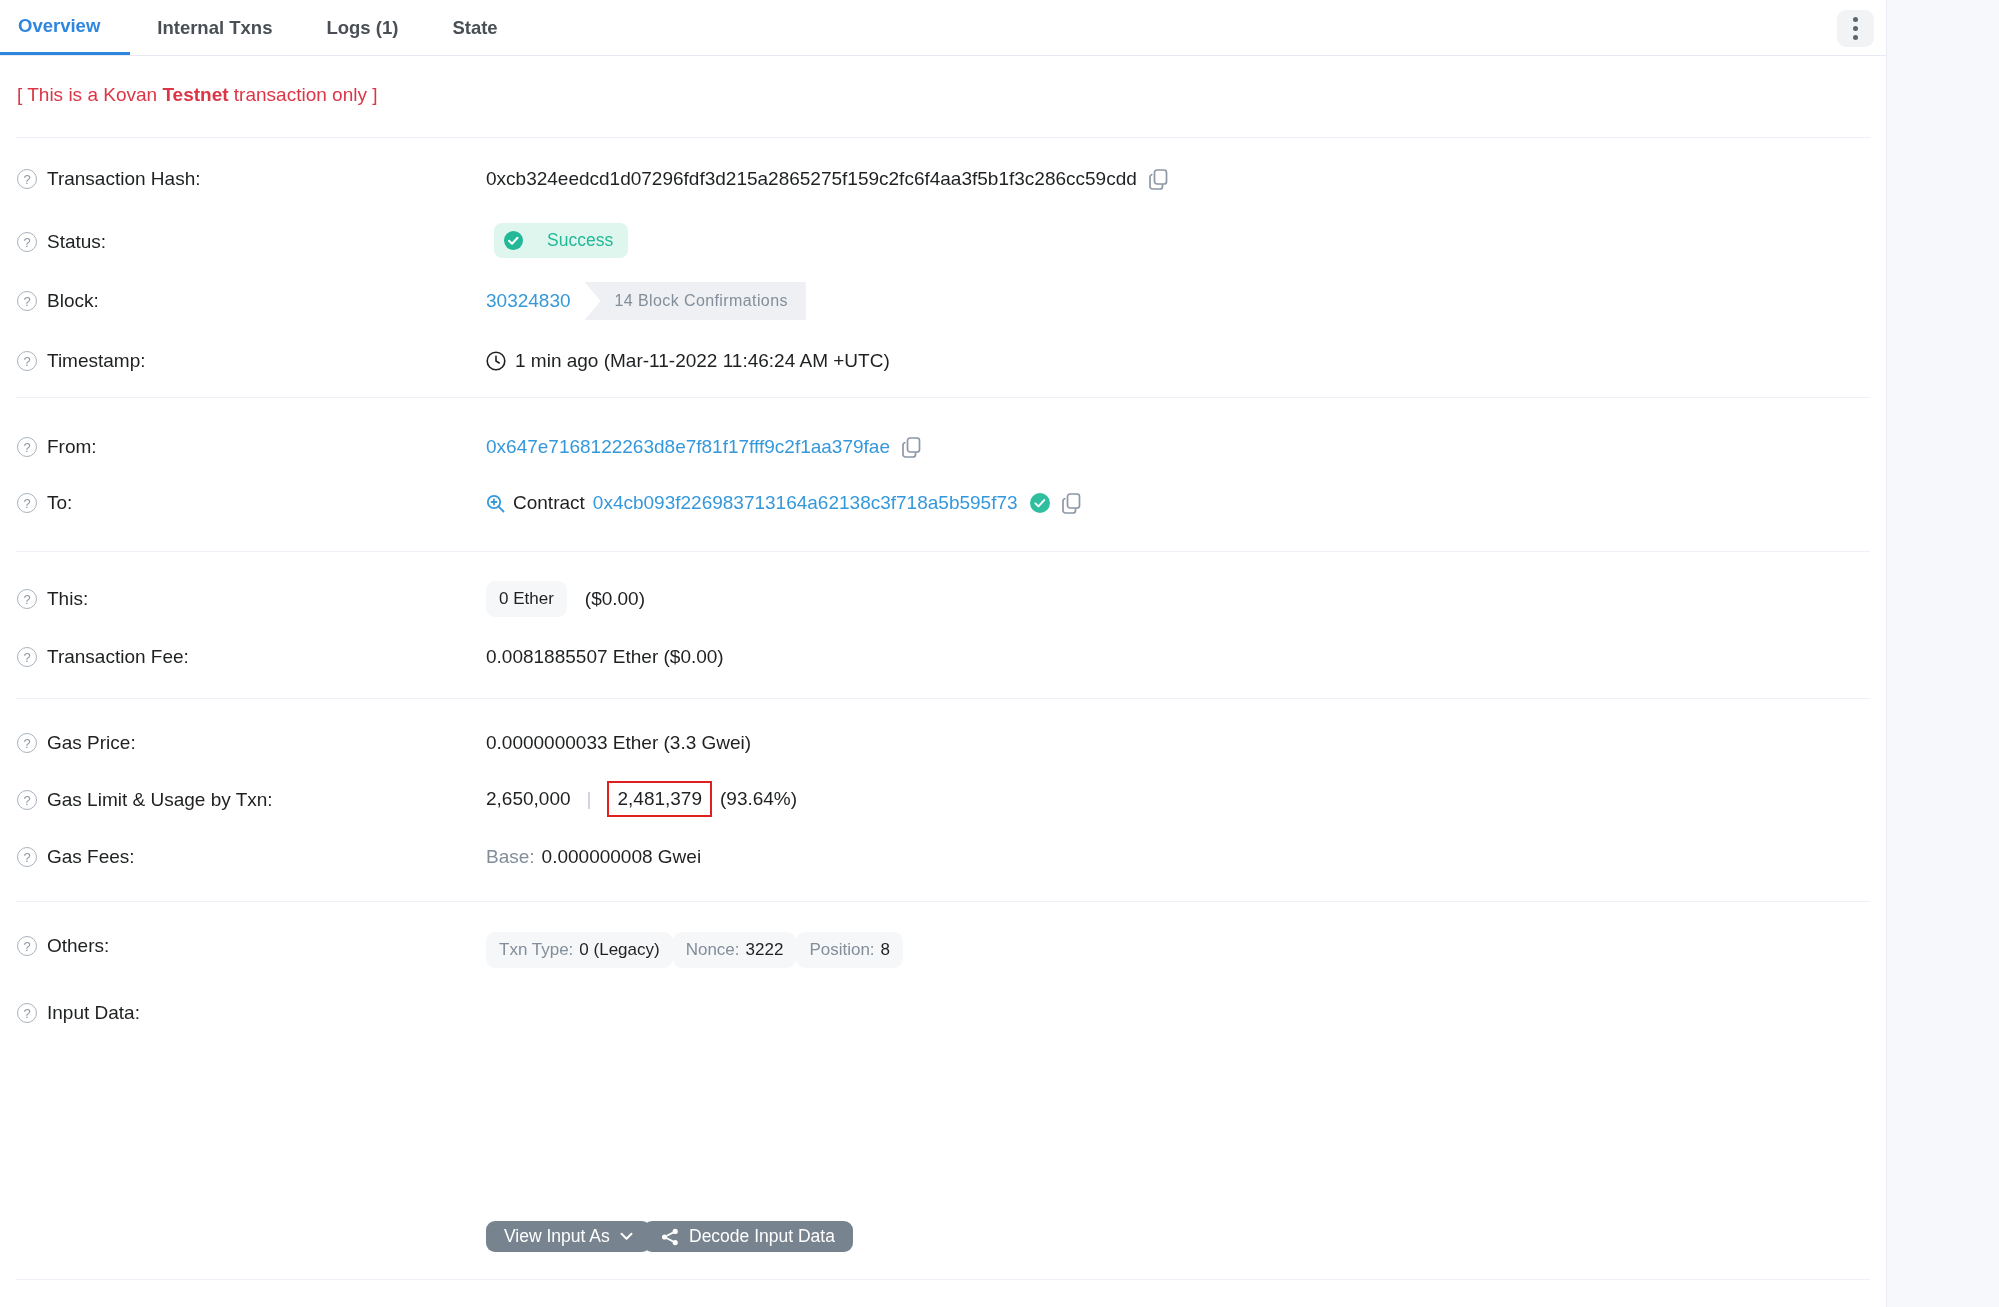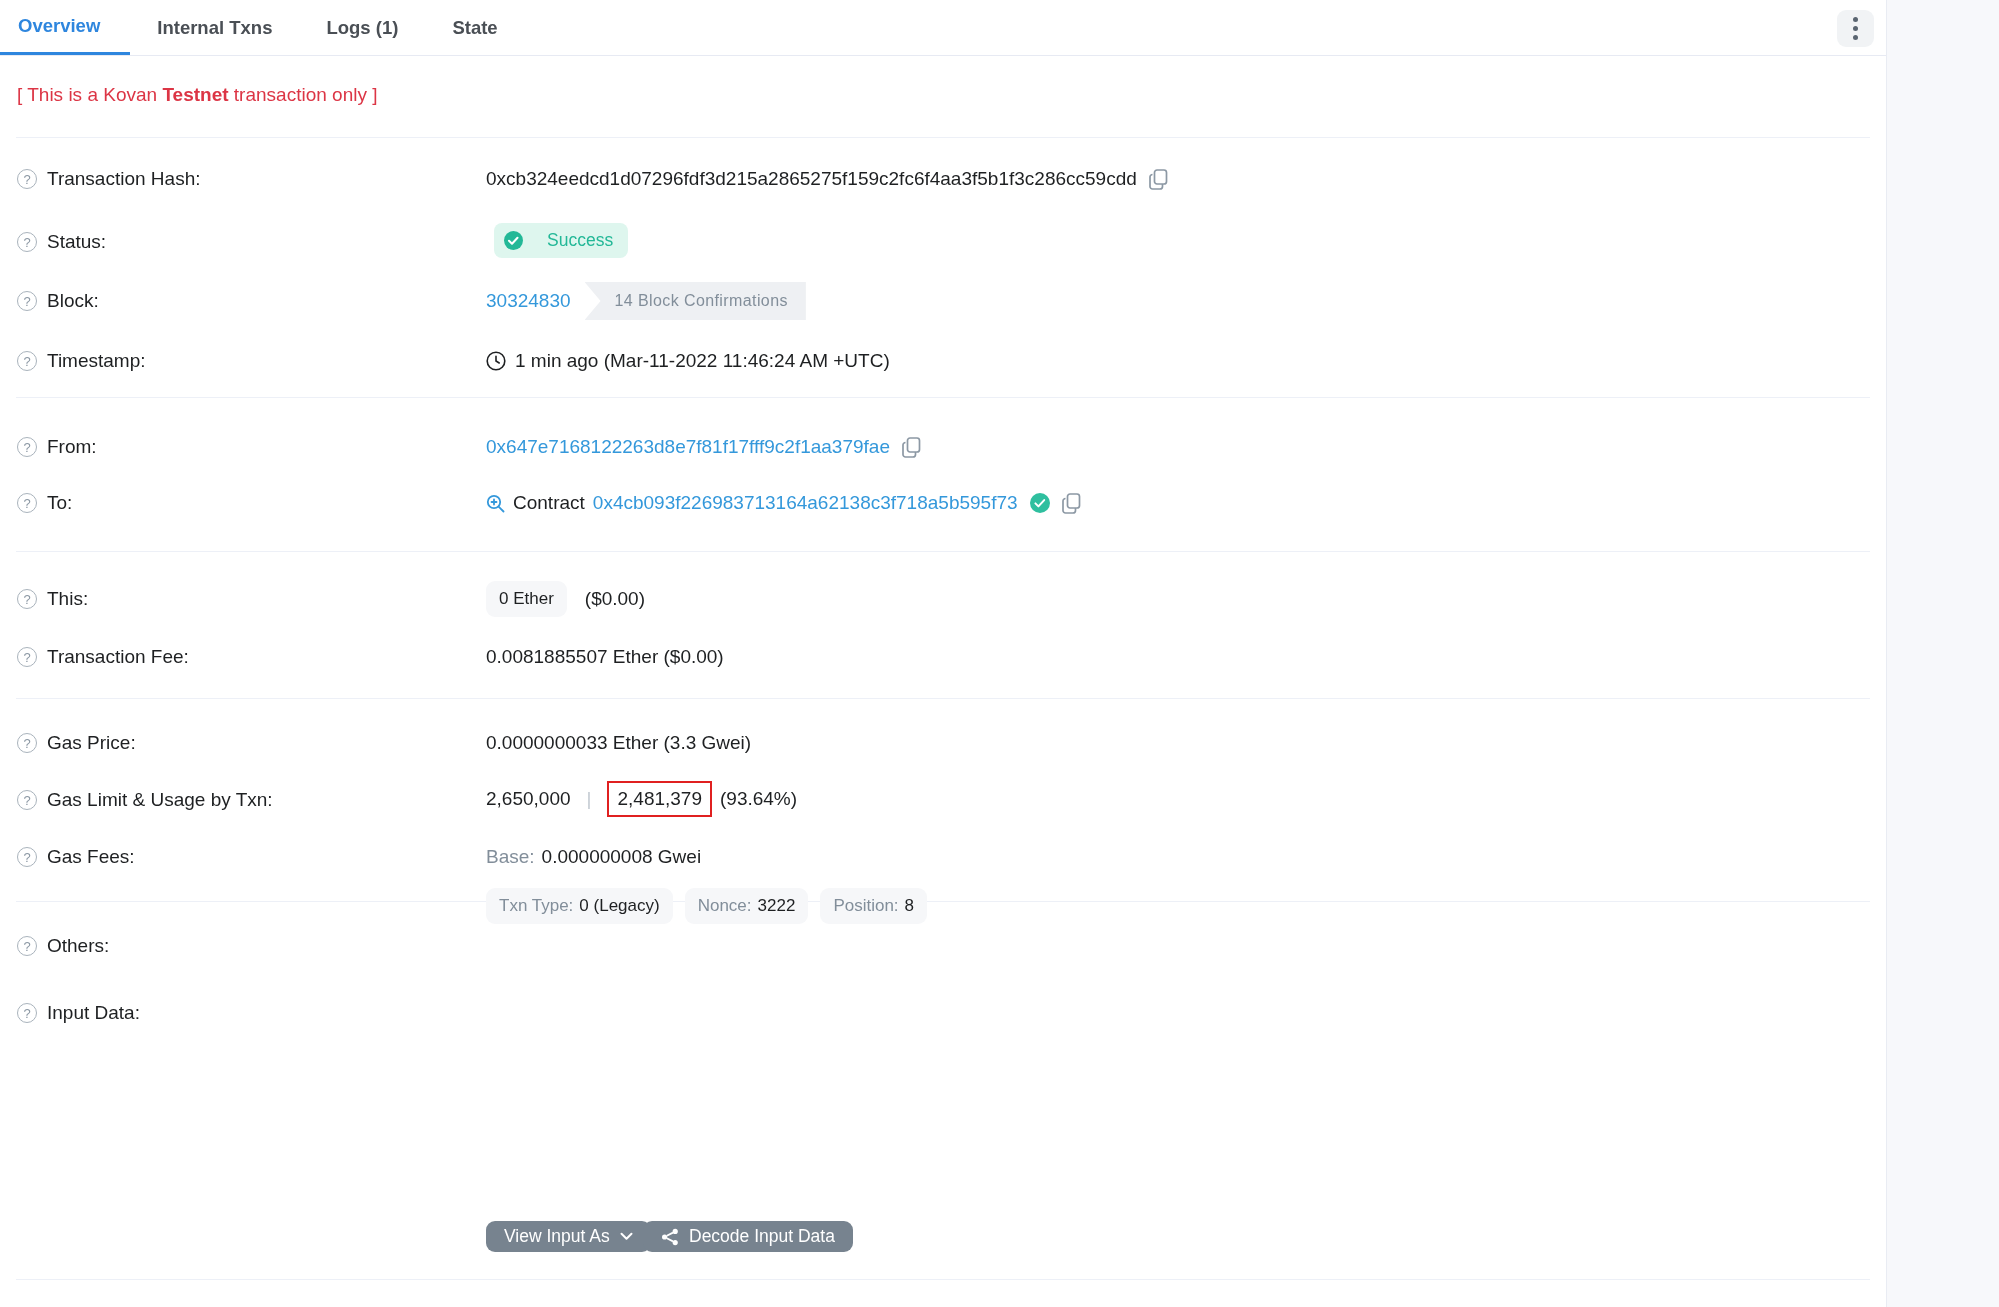--- a/index.html
+++ b/index.html
@@ -287,21 +287,21 @@
     <span class="base-label">Base:</span>
     <span class="base-value">0.000000008 Gwei</span>
   </div>
 
   <div class="hr" style="top:901px"></div>
 
   <div class="row-label" style="top:935px">
     <span class="q-icon">?</span>
     <span>Others:</span>
   </div>
-  <div class="row-value" style="top:888px; gap:12px">
+  <div class="row-value" style="top:932px; ">
     <span class="grey-badge">
       <span class="k">Txn Type:</span>
       <span class="v">0 (Legacy)</span>
     </span>
     <span class="grey-badge">
       <span class="k">Nonce:</span>
       <span class="v">3222</span>
     </span>
     <span class="grey-badge">
       <span class="k">Position:</span>

